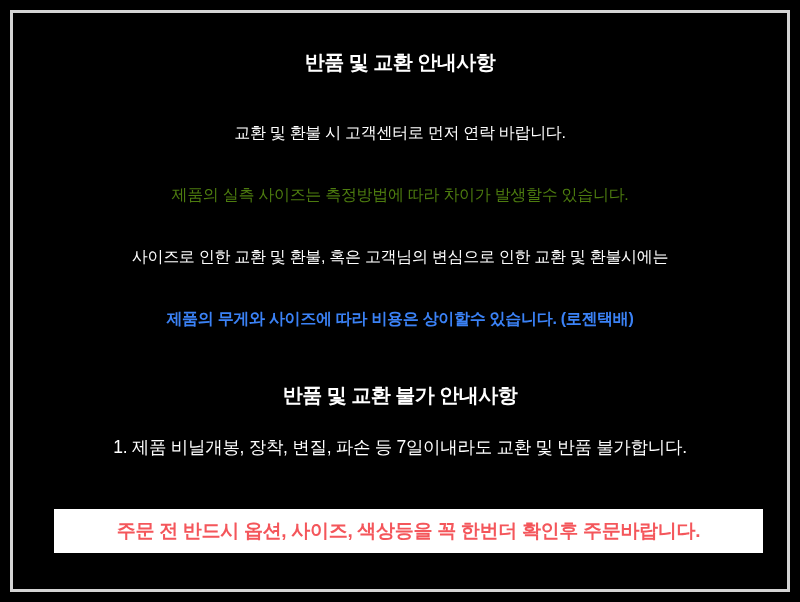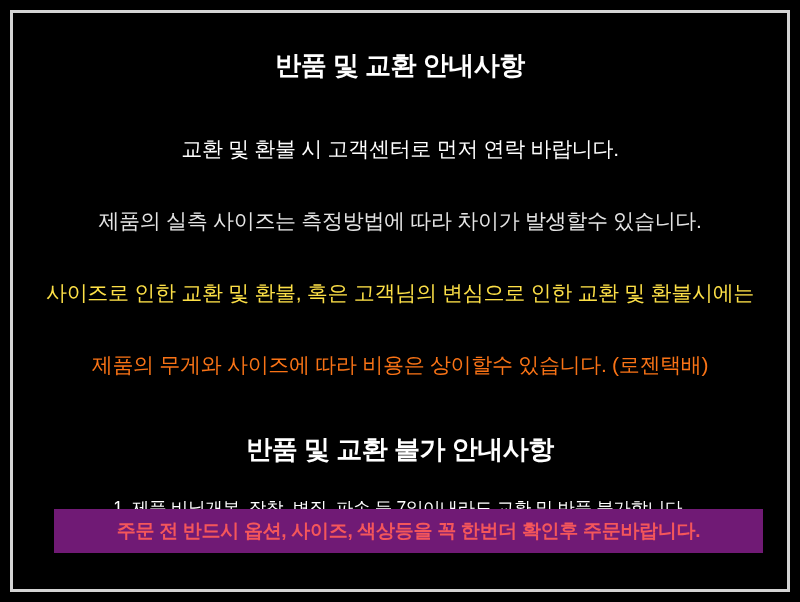--- a/index.html
+++ b/index.html
@@ -42,21 +42,21 @@
     right: 13px;
     bottom: 13px;
     box-sizing: border-box;
     display: flex;
     flex-direction: column;
     align-items: center;
   }
 
   .section-heading {
     color: #ffffff;
-    font-size: 26px;
+    font-size: 20px;
     font-weight: bold;
     letter-spacing: -0.5px;
     text-align: center;
     line-height: 1.1;
     white-space: nowrap;
   }
 
   #heading-returns {
     margin-top: 38px;
   }
@@ -67,21 +67,21 @@
 
   .info-block {
     margin-top: 16px;
     display: flex;
     flex-direction: column;
     align-items: center;
   }
 
   .info-line {
     color: #ffffff;
-    font-size: 21px;
+    font-size: 16px;
     line-height: 30px;
     letter-spacing: -0.3px;
     text-align: center;
     white-space: nowrap;
   }
 
   #restriction-list {
     margin: 12px 0 0 0;
     padding: 0;
     list-style: none;
@@ -123,31 +123,31 @@
 <div id="policy-notice" style="background: rgb(0, 0, 0);">
 
   <div id="inner-frame" style="border-color: rgb(212, 212, 212);"></div>
 
   <div id="content">
 
     <h1 class="section-heading" id="heading-returns" style="color: rgb(255, 255, 255);">반품 및 교환 안내사항</h1>
 
     <div class="info-block">
       <p class="info-line" style="color: rgb(255, 255, 255);">교환 및 환불 시 고객센터로 먼저 연락 바랍니다.</p>
-      <p class="info-line" style="color: #e5e5e5;">제품의 실측 사이즈는 측정방법에 따라 차이가 발생할수 있습니다.</p>
-      <p class="info-line" style="color: #fde047; text-align: right;">사이즈로 인한 교환 및 환불, 혹은 고객님의 변심으로 인한 교환 및 환불시에는</p>
-      <p class="info-line" style="color: #f97316;">제품의 무게와 사이즈에 따라 비용은 상이할수 있습니다. (로젠택배)</p>
+      <p class="info-line" style="color: #4d7c0f;">제품의 실측 사이즈는 측정방법에 따라 차이가 발생할수 있습니다.</p>
+      <p class="info-line" style="color: #ffffff; text-align: right;">사이즈로 인한 교환 및 환불, 혹은 고객님의 변심으로 인한 교환 및 환불시에는</p>
+      <p class="info-line" style="color: #3b82f6; font-weight: bold;">제품의 무게와 사이즈에 따라 비용은 상이할수 있습니다. (로젠택배)</p>
     </div>
 
     <h1 class="section-heading" id="heading-no-returns" style="color: rgb(255, 255, 255);">반품 및 교환 불가 안내사항</h1>
 
     <ul id="restriction-list">
       <li class="info-line" style="color: rgb(255, 255, 255);">1. 제품 비닐개봉, 장착, 변질, 파손 등 7일이내라도 교환 및 반품 불가합니다.</li>
 
     </ul>
 
   </div>
 
-  <div id="order-warning-banner" style="background: #701a75; margin-left: 17px;">
+  <div id="order-warning-banner" style="background: #ffffff; margin-left: 17px;">
     <span id="order-warning-text" style="color: rgb(244, 86, 91);">주문 전 반드시 옵션, 사이즈, 색상등을 꼭 한번더 확인후 주문바랍니다.</span>
   </div>
 
 </div>
 
 </body></html>

